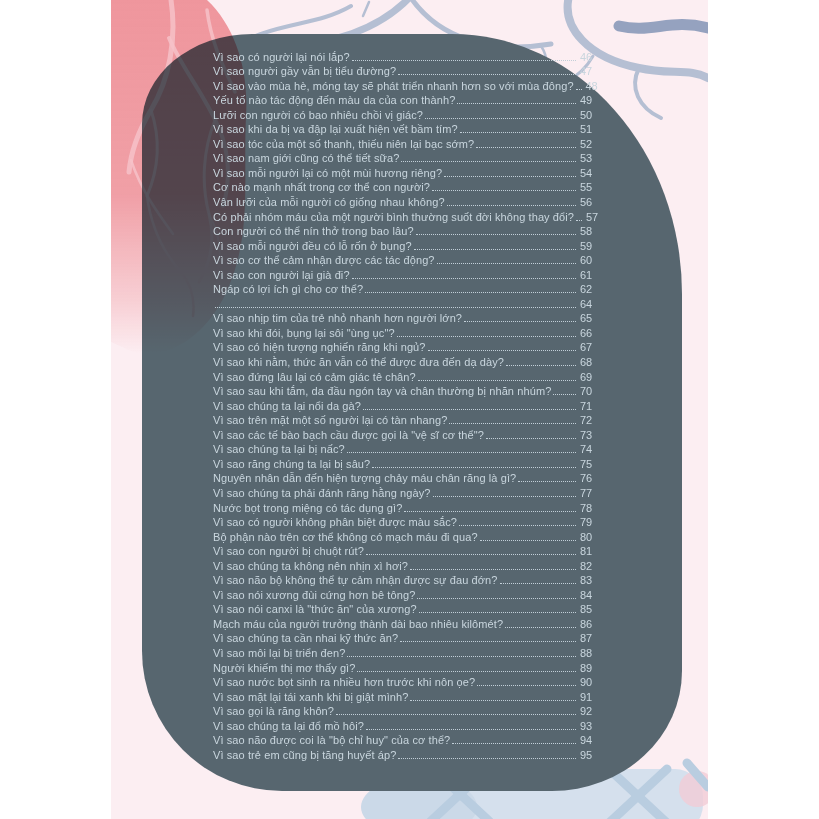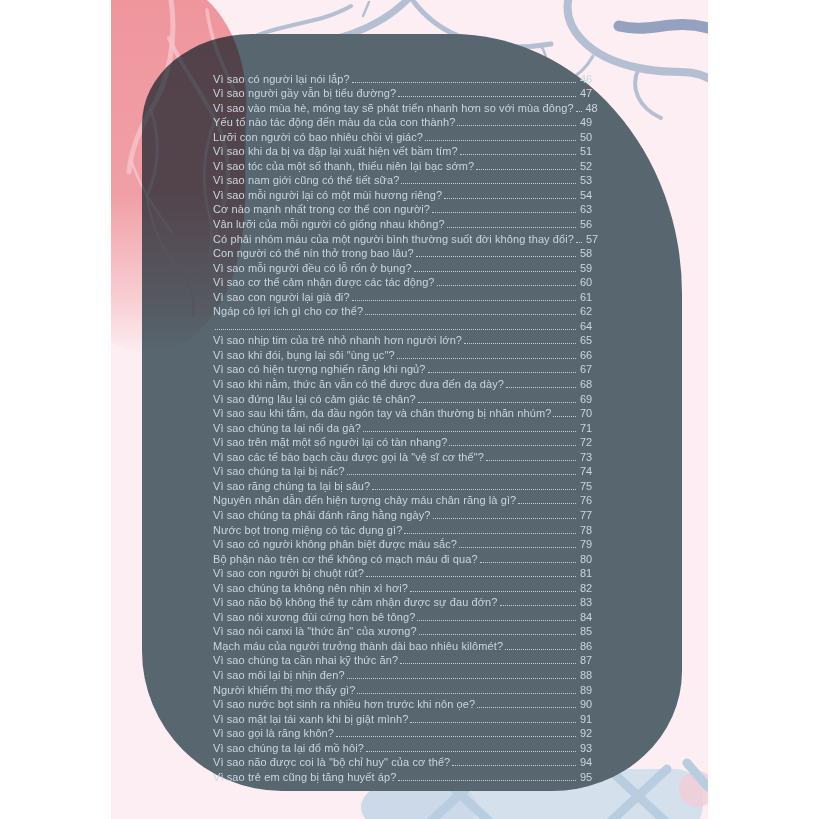--- a/index.html
+++ b/index.html
@@ -31,21 +31,21 @@
   .bones-svg{position:absolute;left:250px;bottom:0;width:347px;height:64px;z-index:1;}
   .panel{
     position:absolute;left:31px;top:34px;width:540px;height:757px;
     background:var(--panel-color);
     border-radius:110px 230px 130px 140px / 90px 260px 120px 140px;
     z-index:2;
   }
   .blob-svg{position:absolute;left:0;top:0;width:150px;height:380px;z-index:3;mix-blend-mode:multiply;}
   .blob-svg path.vein{fill:none;stroke:var(--vein-color);stroke-linecap:round;opacity:.85;}
   .toc{
-    position:absolute;left:102px;top:70px;width:381px;z-index:4;
+    position:absolute;left:102px;top:48px;width:381px;z-index:4;
     color:var(--text-color);font-size:11px;line-height:1;
   }
   .toc-row{display:flex;align-items:flex-end;height:14.55px;}
   .toc-label{white-space:nowrap;letter-spacing:.1px;}
   .dot-leader{
     flex:1 1 auto;min-width:6px;height:1px;margin:0 2px 2px 2px;
     border-bottom:1.7px dotted var(--dot-color);
   }
   .toc-page{min-width:16px;text-align:center;white-space:nowrap;}
 </style>
@@ -156,21 +156,21 @@
 
   <div class="toc-row">
     <span class="toc-label">Vì sao mỗi người lại có một mùi hương riêng?</span>
     <span class="dot-leader"></span>
     <span class="toc-page">54</span>
   </div>
 
   <div class="toc-row">
     <span class="toc-label">Cơ nào mạnh nhất trong cơ thể con người?</span>
     <span class="dot-leader"></span>
-    <span class="toc-page">63</span>
+    <span class="toc-page">55</span>
   </div>
 
   <div class="toc-row">
     <span class="toc-label">Vân lưỡi của mỗi người có giống nhau không?</span>
     <span class="dot-leader"></span>
     <span class="toc-page">56</span>
   </div>
 
   <div class="toc-row">
     <span class="toc-label">Có phải nhóm máu của một người bình thường suốt đời không thay đổi?</span>
@@ -346,21 +346,21 @@
     <span class="toc-page">86</span>
   </div>
 
   <div class="toc-row">
     <span class="toc-label">Vì sao chúng ta cần nhai kỹ thức ăn?</span>
     <span class="dot-leader"></span>
     <span class="toc-page">87</span>
   </div>
 
   <div class="toc-row">
-    <span class="toc-label">Vì sao môi lại bị nhịn đen?</span>
+    <span class="toc-label">Vì sao môi lại bị triển đen?</span>
     <span class="dot-leader"></span>
     <span class="toc-page">88</span>
   </div>
 
   <div class="toc-row">
     <span class="toc-label">Người khiếm thị mơ thấy gì?</span>
     <span class="dot-leader"></span>
     <span class="toc-page">89</span>
   </div>
 

